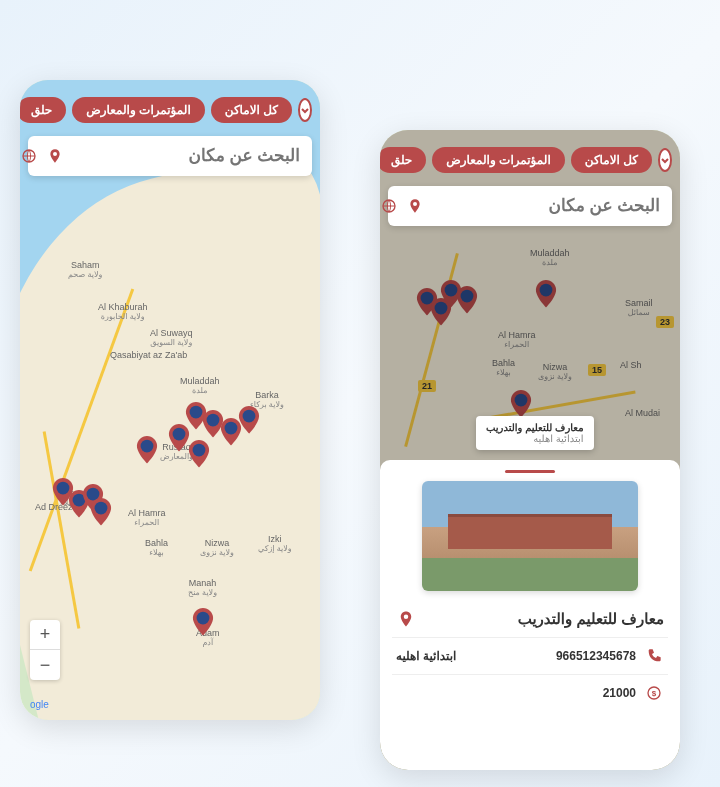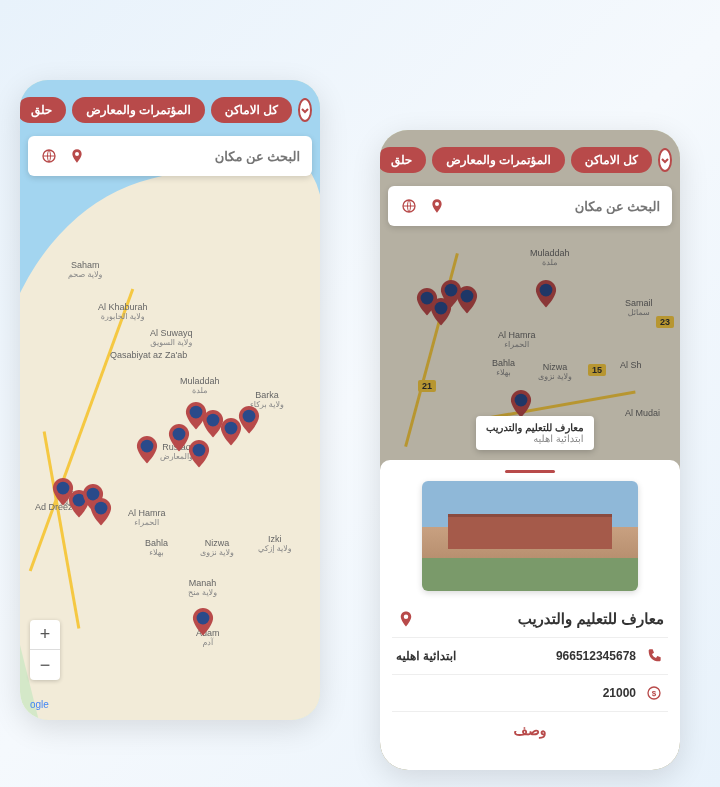--- a/index.html
+++ b/index.html
@@ -63,21 +63,21 @@
   display: flex;
   flex-direction: row-reverse;
   align-items: center;
   padding: 0 12px;
   gap: 10px;
   z-index: 50;
 }
 .search-input {
   flex: 1;
   text-align: right;
-  font-size: 13px;
+  font-size: 17px;
   font-weight: 600;
   color: #b84a4a;
   border: none;
   outline: none;
   background: transparent;
 }
 .icon-pin, .icon-globe {
   color: #b84a4a;
   width: 18px; height: 18px;
   display: flex; align-items: center; justify-content: center;
@@ -468,15 +468,14 @@
       <span class="sheet-icon">
           <svg width="16" height="16" viewBox="0 0 24 24">
             <circle cx="12" cy="12" r="9" fill="none" stroke="#b84a4a" stroke-width="2"></circle>
             <text x="12" y="16" text-anchor="middle" font-size="12" fill="#b84a4a" font-weight="bold">$</text>
           </svg>
         </span>
       <div class="sheet-sub">21000</div>
       <div style="flex:1"></div>
     </div>
 
-    <div class="sheet-footer">وصف</div>
   </div>
 </div>
 
 </body></html>

